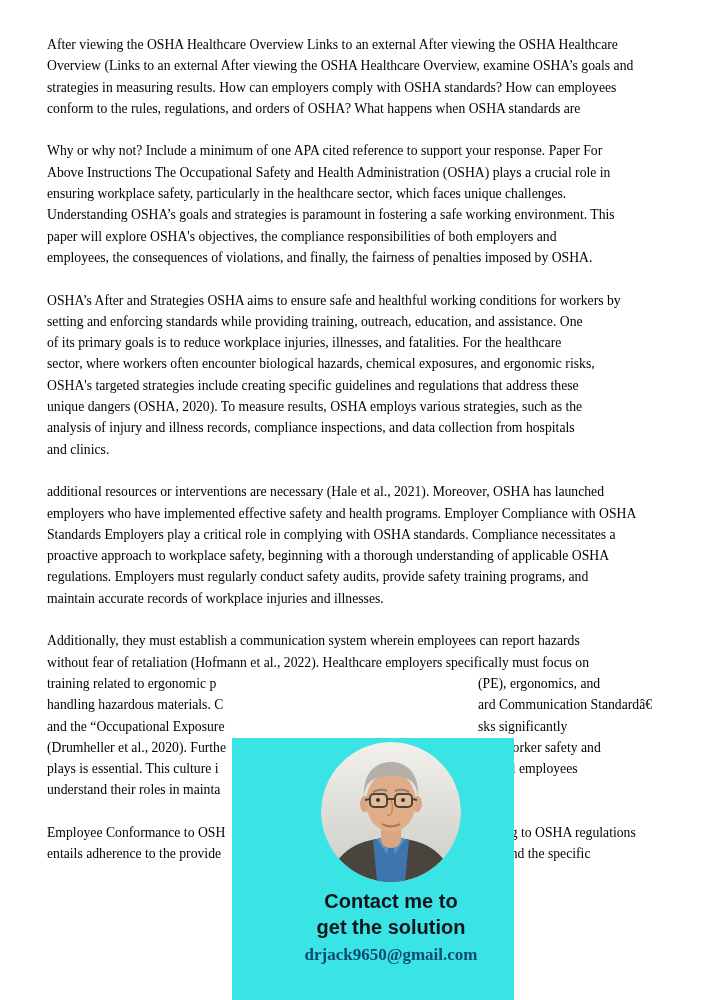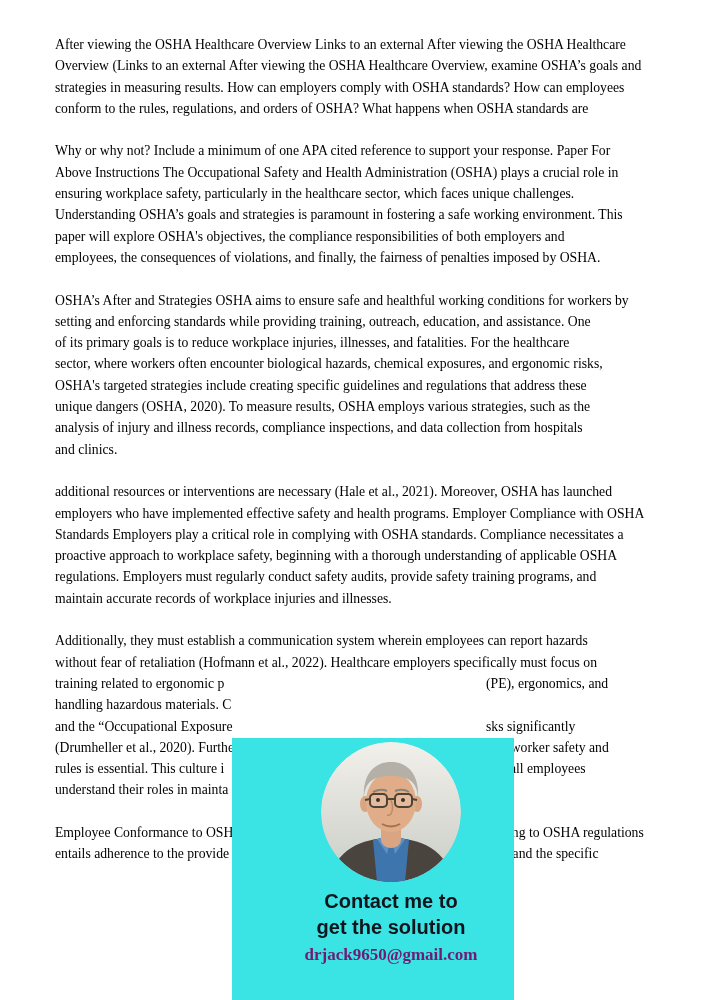--- a/index.html
+++ b/index.html
@@ -10,21 +10,20 @@
     overflow: hidden;
     font-family: "Liberation Serif", serif;
   }
   .page { position: absolute; inset: 0; background: #ffffff; }
   .content {
     position: absolute;
     left: 47px; top: 34px;
     width: 616px;
     font-size: 13.7px;
     color: #000000;
-    margin-left: 8px;
   }
   .para { margin: 0 0 21.3px 0; }
   .line {
     position: relative;
     height: 21.3px;
     line-height: 21.3px;
     white-space: nowrap;
   }
   .line .right { position: absolute; left: 431px; top: 0; }
 
@@ -99,24 +98,24 @@
         <div class="line"><span class="left">employers who have implemented effective safety and health programs. Employer Compliance with OSHA</span></div>
         <div class="line"><span class="left">Standards Employers play a critical role in complying with OSHA standards. Compliance necessitates a</span></div>
         <div class="line"><span class="left">proactive approach to workplace safety, beginning with a thorough understanding of applicable OSHA</span></div>
         <div class="line"><span class="left">regulations. Employers must regularly conduct safety audits, provide safety training programs, and</span></div>
         <div class="line"><span class="left">maintain accurate records of workplace injuries and illnesses.</span></div>
       </div>
       <div class="para">
         <div class="line"><span class="left">Additionally, they must establish a communication system wherein employees can report hazards</span></div>
         <div class="line"><span class="left">without fear of retaliation (Hofmann et al., 2022). Healthcare employers specifically must focus on</span></div>
         <div class="line"><span class="left">training related to ergonomic p</span><span class="right">(PE), ergonomics, and</span></div>
-        <div class="line"><span class="left">handling hazardous materials. C</span></div>
+        <div class="line"><span class="left">handling hazardous materials. C</span><span class="right">ard Communication Standardâ€</span></div>
         <div class="line"><span class="left">and the “Occupational Exposure</span><span class="right">sks significantly</span></div>
         <div class="line"><span class="left">(Drumheller et al., 2020). Furthe</span><span class="right">izes worker safety and</span></div>
-        <div class="line"><span class="left">rules is essential. This culture i</span><span class="right">that all employees</span></div>
+        <div class="line"><span class="left">plays is essential. This culture i</span><span class="right">that all employees</span></div>
         <div class="line"><span class="left">understand their roles in mainta</span></div>
       </div>
       <div class="para">
         <div class="line"><span class="left">Employee Conformance to OSH</span><span class="right">orming to OSHA regulations</span></div>
         <div class="line"><span class="left">entails adherence to the provide</span><span class="right">derstand the specific</span></div>
       </div>
     </div>
 
   <div class="ad" style="background: rgb(59, 228, 228);">
     <div class="photo">
@@ -151,16 +150,16 @@
           <circle cx="82" cy="58" r="2" fill="#3b2f25"></circle>
           <path d="M70,58 q3,8 0,14 q-2,2 -4,1" stroke="#c08a64" stroke-width="1.5" fill="none"></path>
           <path d="M61,82 q9,5 18,0" stroke="#a96f50" stroke-width="2" fill="none"></path>
         </g>
       </svg>
     </div>
     <div class="headline" style="color: rgb(16, 20, 28);">
       <div>Contact me to</div>
       <div>get the solution</div>
     </div>
-    <div class="email" style="color: #701a75;">drjack9650@gmail.com</div>
+    <div class="email" style="color: #0c4a6e;">drjack9650@gmail.com</div>
   </div>
 
 </div>
 
 </body></html>

